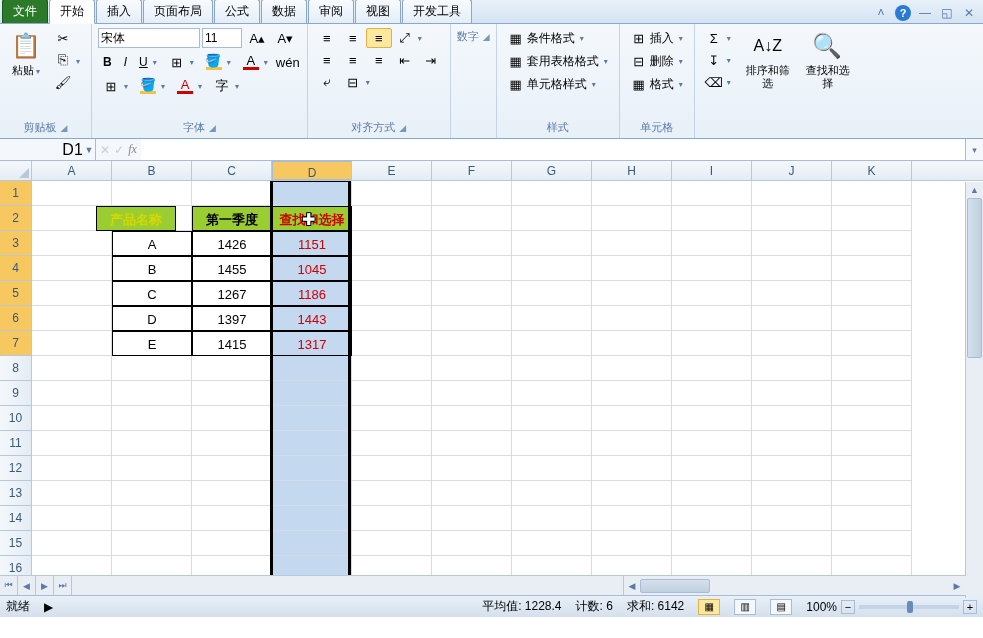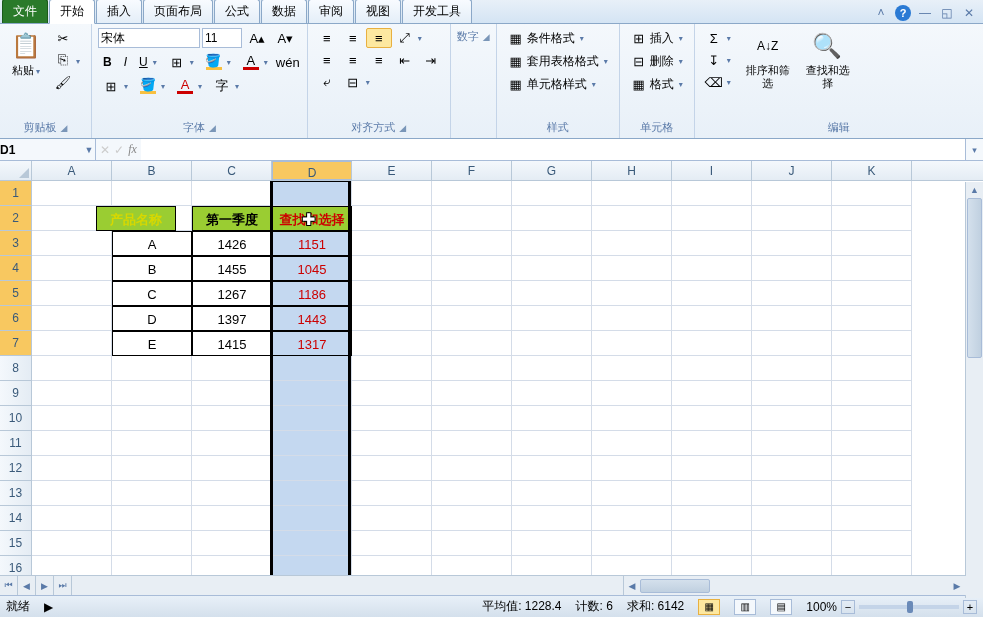--- a/index.html
+++ b/index.html
@@ -33,21 +33,21 @@
 .fontname { width: 102px; }
 .fontsize { width: 40px; }
 .drop-arr::after { content: "▾"; font-size: 8px; margin-left: 2px; color: #5a7aa8; }
 
 
 .rbtn.active { background: #fde8a0; border-color: #e8b040; }
 
 
 .fbar { height: 22px; border-bottom: 1px solid #a8bcd8; display: flex; align-items: stretch; background: #f4f8fc; }
 .namebox { width: 96px; border-right: 1px solid #a8bcd8; display: flex; align-items: center; }
-.namebox input { width: 100%; border: none; background: transparent; text-align: left; font-size: 12px; outline: none; font-weight: bold; }
+.namebox input { width: 100%; border: none; background: transparent; text-align: right; font-size: 16px; outline: none; }
 .namebox .dd { width: 14px; color: #5a7aa8; cursor: pointer; text-align: center; font-size: 9px; }
 .fx-btns { display: flex; align-items: center; padding: 0 4px; gap: 4px; color: #888; }
 .fx-fx { font-style: italic; font-family: serif; }
 .formula-input { flex: 1; border: none; background: #fff; padding: 0 4px; outline: none; }
 .fbar-expand { width: 18px; border-left: 1px solid #a8bcd8; display: flex; align-items: center; justify-content: center; color: #5a7aa8; cursor: pointer; font-size: 9px; }
 
 
 .gridwrap { position: relative; height: 414px; display: flex; flex-direction: column; }
 .colhdr-row { display: flex; height: 20px; background: linear-gradient(#f4f8fc, #e4ecf4); border-bottom: 1px solid #b8c8d8; }
 .selall { width: 32px; border-right: 1px solid #b8c8d8; background: linear-gradient(#f4f8fc, #e4ecf4); cursor: pointer; position: relative; }
@@ -324,31 +324,28 @@
             <span class="ricon">Σ</span>
           </div>
         <div class="rbtn drop-arr">
             <span class="ricon">↧</span>
           </div>
         <div class="rbtn drop-arr">
             <span class="ricon">⌫</span>
           </div>
       </div>
       <div class="big-btn" style="width:56px">
-        <div class="bigicon" style="font-size:12px">A↓Z</div>
+        <div class="bigicon" style="font-size:16px">A↓Z</div>
         <div class="lbl">排序和筛选</div>
       </div>
       <div class="big-btn" style="width:56px">
         <div class="bigicon">🔍</div>
         <div class="lbl">查找和选择</div>
       </div>
     </div>
-    <div class="group-title">
-        <span>编辑</span>
-      </div>
   </div>
 </div>
 
 <div class="fbar">
   <div class="namebox">
     <input value="D1" style="">
     <div class="dd">▼</div>
   </div>
   <div class="fx-btns">
     <span style="color:#ccc">✕</span>

